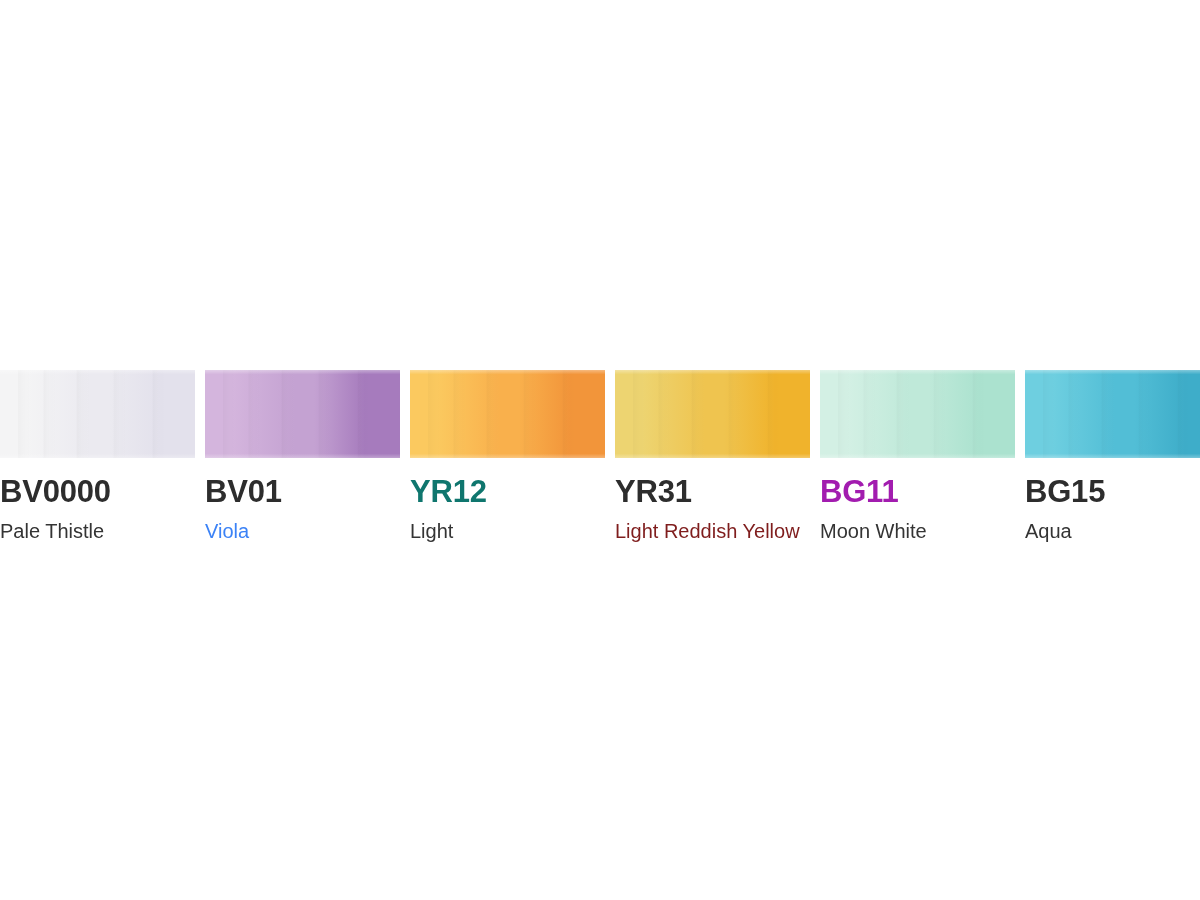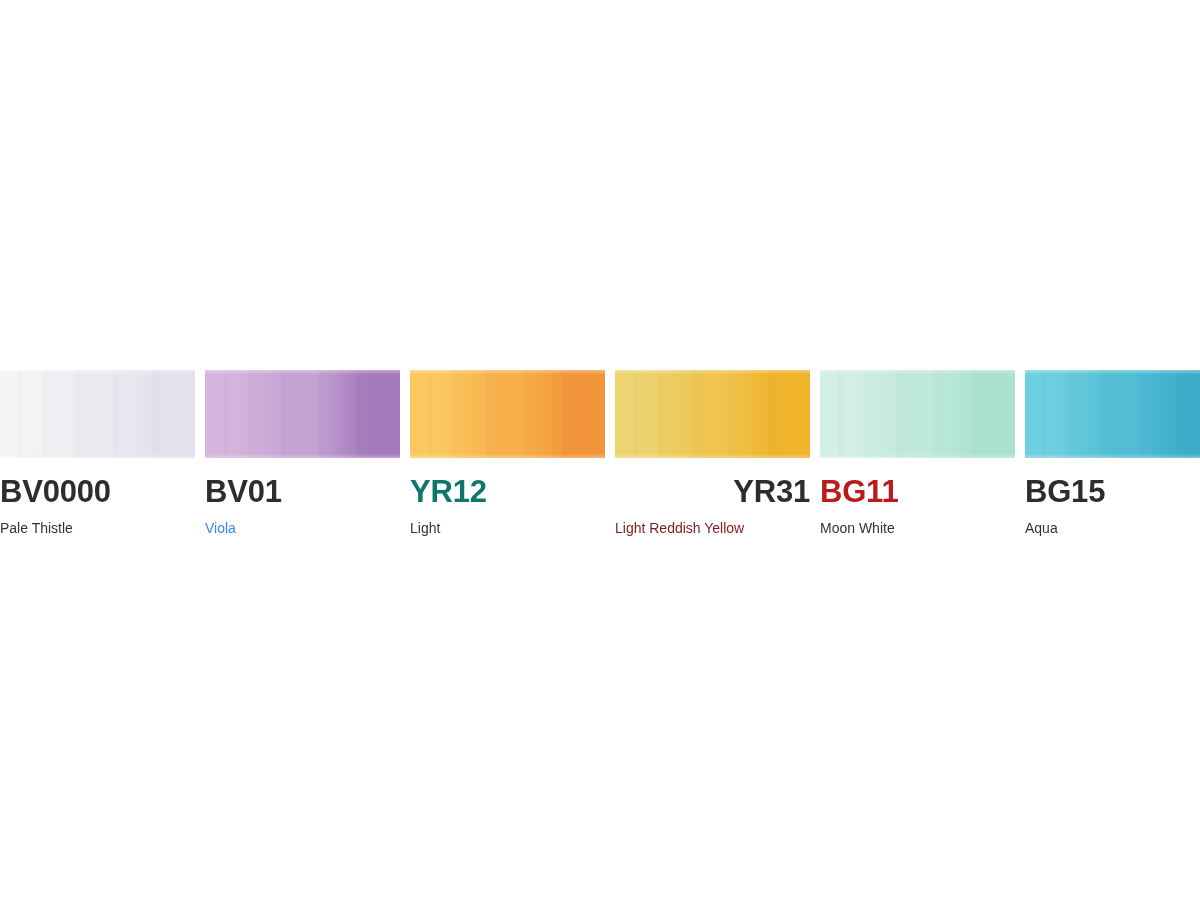--- a/index.html
+++ b/index.html
@@ -110,21 +110,21 @@
     font-size: 31px;
     font-weight: bold;
     line-height: 1;
     letter-spacing: -0.2px;
     color: #2d2d2d;
     white-space: nowrap;
   }
 
   .swatch-name {
     margin-top: 14px;
-    font-size: 14px;
+    font-size: 20px;
     font-weight: normal;
     line-height: 1;
     color: #343434;
     white-space: nowrap;
   }
 </style>
 </head>
 <body style="background: rgb(255, 255, 255);">
 
 <div class="page">
@@ -160,31 +160,31 @@
       <div class="swatch-code" style="color: #0f766e;">YR12</div>
       <div class="swatch-name" style="color: rgb(52, 52, 52);">Light</div>
     </div>
 
     <div class="swatch-cell">
       <div class="swatch-chip">
         <div class="grad" style="background-image: linear-gradient(to right, rgb(237, 212, 113) 0%, rgb(237, 212, 113) 14%, rgb(239, 196, 79) 46%, rgb(239, 196, 79) 56%, rgb(240, 179, 44) 82%, rgb(240, 179, 44) 100%);"></div>
         <div class="bands"></div>
         <div class="edge"></div>
       </div>
-      <div class="swatch-code" style="color: rgb(45, 45, 45); text-align: right;">YR31</div>
+      <div class="swatch-code" style="color: rgb(45, 45, 45);">YR31</div>
       <div class="swatch-name" style="color: #7f1d1d;">Light Reddish Yellow</div>
     </div>
 
     <div class="swatch-cell">
       <div class="swatch-chip">
         <div class="grad" style="background-image: linear-gradient(to right, rgb(211, 240, 228) 0%, rgb(211, 240, 228) 14%, rgb(191, 233, 217) 46%, rgb(191, 233, 217) 56%, rgb(171, 226, 207) 82%, rgb(171, 226, 207) 100%);"></div>
         <div class="bands"></div>
         <div class="edge"></div>
       </div>
-      <div class="swatch-code" style="color: #b91c1c;">BG11</div>
+      <div class="swatch-code" style="color: #a21caf;">BG11</div>
       <div class="swatch-name" style="color: rgb(52, 52, 52);">Moon White</div>
     </div>
 
     <div class="swatch-cell">
       <div class="swatch-chip">
         <div class="grad" style="background-image: linear-gradient(to right, rgb(110, 207, 224) 0%, rgb(110, 207, 224) 14%, rgb(82, 190, 214) 46%, rgb(82, 190, 214) 56%, rgb(62, 173, 201) 82%, rgb(62, 173, 201) 100%);"></div>
         <div class="bands"></div>
         <div class="edge"></div>
       </div>
       <div class="swatch-code" style="color: rgb(45, 45, 45);">BG15</div>

